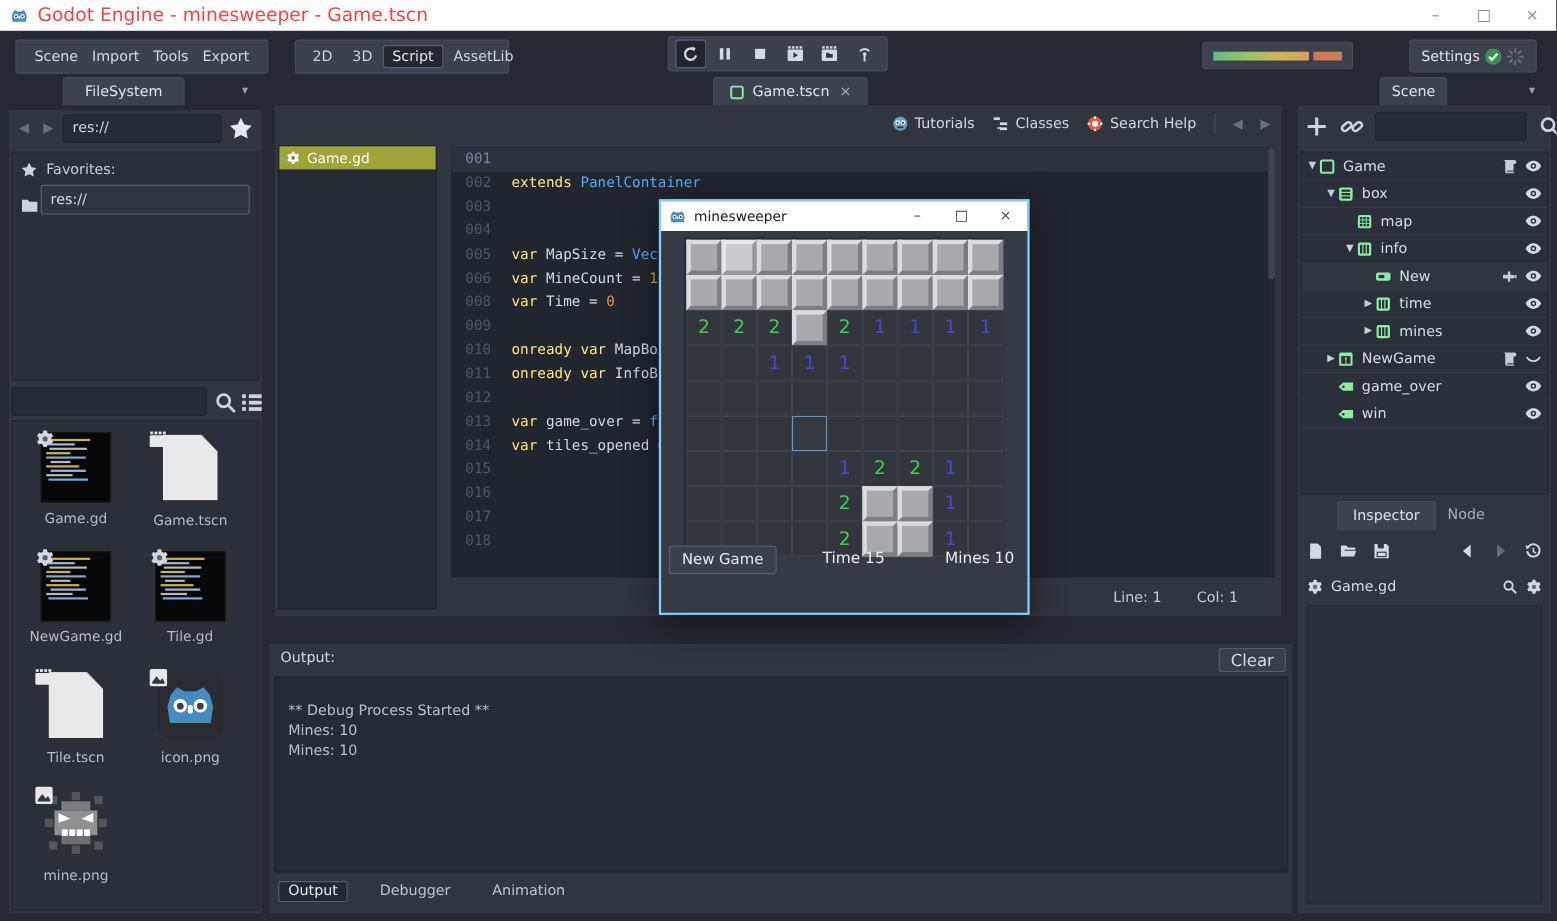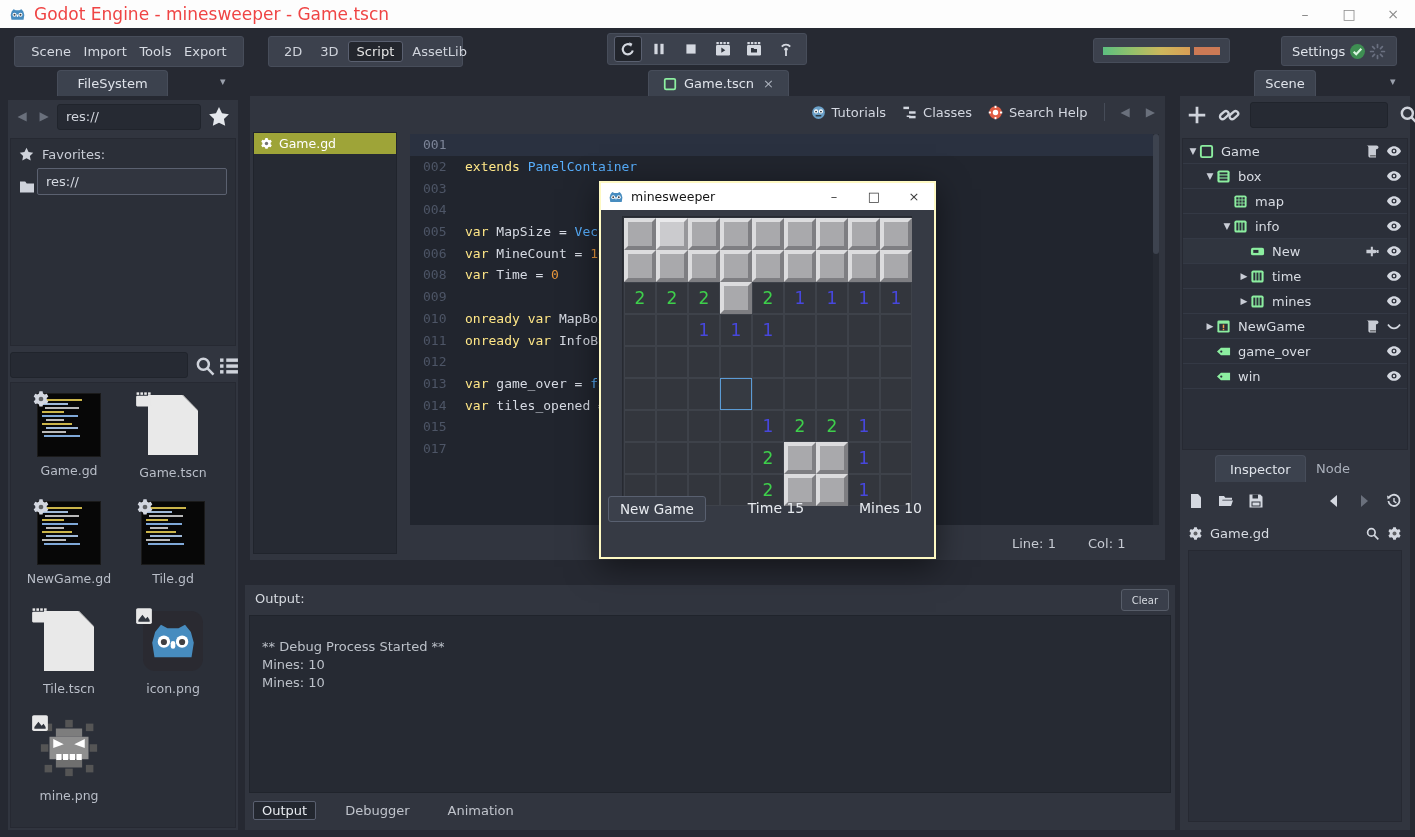--- a/index.html
+++ b/index.html
@@ -90,21 +90,21 @@
   .cl.current .ln { color:#7d8598; }
   .cl .ct { padding-left:9px; }
   #code-scroll { left:903px; top:38px; width:6px; height:391px; background:#262a33; }
   #code-thumb { width:6px; height:120px; background:#3d434f; border-radius:3px; }
   #se-status { left:0; top:436px; width:915px; height:26px; color:#c6cad2; }
   #se-status .sv { position:absolute; top:4px; }
 
   
   #bottom-panel { left:245px; top:585px; width:930px; height:245px; background:#31353f; }
   #out-title { left:10px; top:6px; color:#d6dae0; }
-  #clear-btn { right:6px; top:4px; height:22px; padding:0 10px; background:#3a3f4b; border:1px solid #575d69; border-radius:3px; color:#d6dae0; font-size:10px; display:flex; align-items:center; }
+  #clear-btn { right:6px; top:4px; height:22px; padding:0 10px; background:#3a3f4b; border:1px solid #575d69; border-radius:3px; color:#d6dae0; font-size:15px; display:flex; align-items:center; }
   #out-log { left:4px; top:30px; width:922px; height:178px; background:#262a33; border:1px solid #20242c; padding:22px 12px 0; }
   .out-line { color:#bcc1c9; line-height:18px; }
   #bottom-tabs { left:8px; top:216px; gap:20px; }
   .btab { color:#c0c4cc; padding:1px 8px; border:1px solid transparent; border-radius:2px; }
   .btab.active { background:#23272f; border-color:#5a6070; color:#e8ebf0; }
 
   
   #right-dock { left:1180px; top:96px; width:230px; height:734px; background:#31353f; }
   #sd-toolbar { left:6px; top:5px; height:28px; gap:10px; width:218px; }
   #sd-search { width:138px; height:26px; }
@@ -121,21 +121,21 @@
   #insp-toolbar { left:8px; top:391px; width:214px; height:28px; gap:14px; }
   #insp-toolbar .ico { width:16px; height:16px; color:#d4d8e0; }
   #insp-toolbar .dim { color:#6a707c; }
   #insp-toolbar .spacer { flex:1 1 auto; }
   #insp-script-row { left:8px; top:424px; width:214px; height:26px; gap:7px; }
   #insp-script-row .ico { width:15px; height:15px; color:#d4d8e0; }
   #insp-script-row .spacer { flex:1 1 auto; }
   #insp-empty { left:8px; top:454px; width:214px; height:272px; background:#2b2f39; border:1px solid #262932; }
 
   
-  #mine-window { left:599px; top:181px; width:337px; height:378px; border:2px solid #fef9c3; background:#363a44; box-shadow:0 8px 30px rgba(0,0,0,.5); z-index:20; }
+  #mine-window { left:599px; top:181px; width:337px; height:378px; border:2px solid #7dd3fc; background:#363a44; box-shadow:0 8px 30px rgba(0,0,0,.5); z-index:20; }
   #mw-titlebar { left:0; top:0; width:333px; height:27px; background:#ffffff; color:#141414; }
   #mw-titlebar .ico { width:16px; height:16px; margin:0 7px 0 7px; }
   #mw-title { font-size:12.5px; }
   .mw-ctl { width:40px; height:27px; display:flex; align-items:center; justify-content:center; color:#3c3c3c; font-size:13px; }
   #board { left:21px; top:33px; width:290px; height:290px; background:#2f323a; border:1px solid #272a31; }
   .cell { position:absolute; width:32px; height:32px; box-shadow:inset 0 0 0 1px #3e424a; background:#33363d; display:flex; align-items:center; justify-content:center; font-size:17px; }
   .cell.tile { background:#a9a9ac; border:4px solid; border-color:#dcdcde #7e7e82 #7e7e82 #dcdcde; box-shadow:none; }
   .cell.tile.hover { background:#cbcbce; border-color:#e9e9eb #97979b #97979b #e9e9eb; }
   .cell.focus { box-shadow:inset 0 0 0 1px #5b9bd5; background:#363a42; }
   #mw-bottom { left:0; top:310px; width:333px; height:40px; }
@@ -549,21 +549,23 @@
       <div class="cl"><span class="ln">005</span><span class="ct"><span style="color: rgb(255, 231, 135);">var</span><span style="color: rgb(214, 218, 227);"> MapSize = </span><span style="color: rgb(87, 174, 252);">Vector2</span><span style="color: rgb(214, 218, 227);">(9, 9)</span></span></div>
       <div class="cl"><span class="ln">006</span><span class="ct"><span style="color: rgb(255, 231, 135);">var</span><span style="color: rgb(214, 218, 227);"> MineCount = </span><span style="color: rgb(232, 151, 60);">10</span></span></div>
       <div class="cl"><span class="ln">008</span><span class="ct"><span style="color: rgb(255, 231, 135);">var</span><span style="color: rgb(214, 218, 227);"> Time = </span><span style="color: rgb(232, 151, 60);">0</span></span></div>
       <div class="cl"><span class="ln">009</span><span class="ct"></span></div>
       <div class="cl"><span class="ln">010</span><span class="ct"><span style="color: rgb(255, 231, 135);">onready</span><span style="color: rgb(214, 218, 227);"> </span><span style="color: rgb(255, 231, 135);">var</span><span style="color: rgb(214, 218, 227);"> MapBox = $box/map</span></span></div>
       <div class="cl"><span class="ln">011</span><span class="ct"><span style="color: rgb(255, 231, 135);">onready</span><span style="color: rgb(214, 218, 227);"> </span><span style="color: rgb(255, 231, 135);">var</span><span style="color: rgb(214, 218, 227);"> InfoBox = $box/info</span></span></div>
       <div class="cl"><span class="ln">012</span><span class="ct"></span></div>
       <div class="cl"><span class="ln">013</span><span class="ct"><span style="color: rgb(255, 231, 135);">var</span><span style="color: rgb(214, 218, 227);"> game_over = </span><span style="color: rgb(87, 174, 252);">false</span></span></div>
       <div class="cl"><span class="ln">014</span><span class="ct"><span style="color: rgb(255, 231, 135);">var</span><span style="color: rgb(214, 218, 227);"> tiles_opened = </span><span style="color: rgb(232, 151, 60);">0</span></span></div>
       <div class="cl"><span class="ln">015</span><span class="ct"></span></div>
+      <div class="cl"><span class="ln">016</span><span class="ct"></span></div>
       <div class="cl"><span class="ln">017</span><span class="ct"></span></div>
+      <div class="cl"><span class="ln">018</span><span class="ct"></span></div>
     </div>
   <div id="code-scroll" class="abs">
       <div id="code-thumb"></div>
     </div>
   <div id="se-status" class="abs">
     <span class="sv" style="left:762px"><span>Line:</span> <span>1</span></span>
     <span class="sv" style="left:838px"><span>Col:</span> <span>1</span></span>
   </div>
 </div>
 

